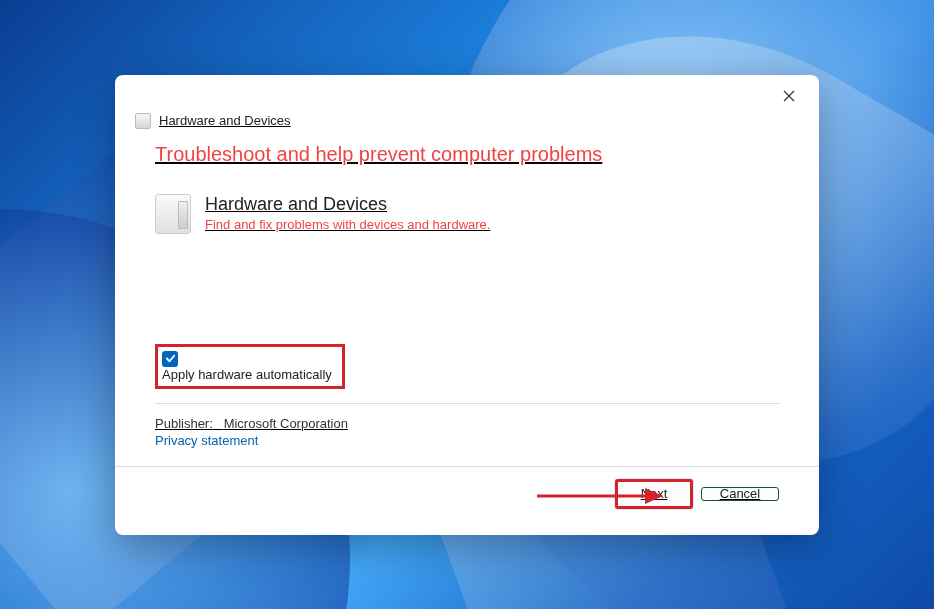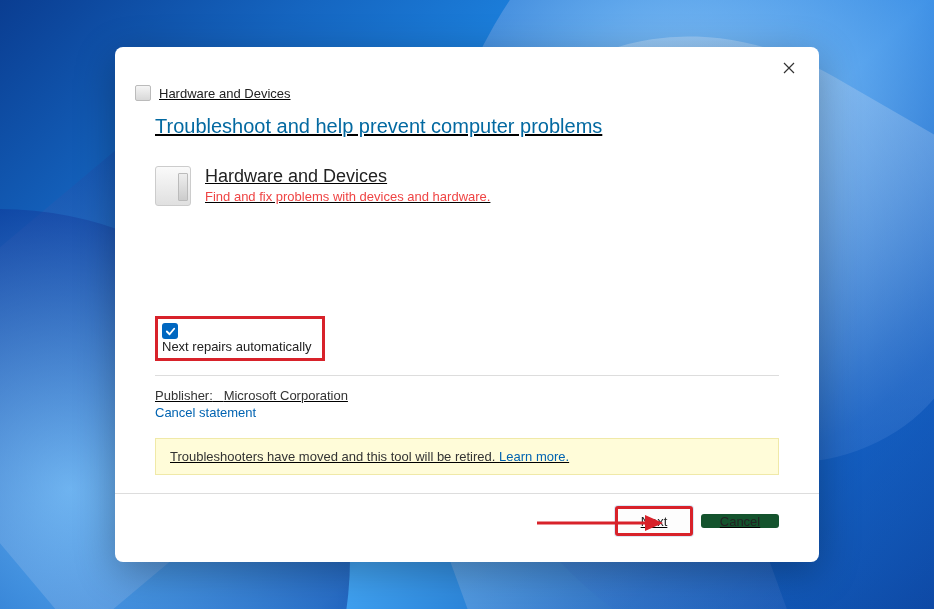--- a/index.html
+++ b/index.html
@@ -77,21 +77,21 @@
       width: 16px; height: 16px;
       background: linear-gradient(#f5f5f5,#d8d8d8);
       border: 1px solid #bbb;
       border-radius: 2px;
     }
 
     .content {
       padding: 0 40px 12px 40px;
     }
     .main-title {
-      color: #0369a1;
+      color: #ef4444;
       font-size: 20px;
       font-weight: 400;
       margin-bottom: 28px;
     }
     .device-row {
       display: flex;
       gap: 14px;
       align-items: flex-start;
       margin-bottom: 110px;
     }
@@ -188,21 +188,21 @@
       gap: 8px;
       padding-bottom: 14px;
       align-items: center;
       position: relative;
     }
     .btn {
       min-width: 78px;
       height: 14px;
       font-size: 13px;
       background: #fdfdfd;
-      border: 7px solid #14532d;
+      border: 1px solid #14532d;
       border-radius: 3px;
       cursor: pointer;
       display: flex;
       align-items: center;
       justify-content: center;
       color: #222;
     }
     .btn.primary-focus {
       border: 1px solid #0067c0;
       box-shadow: 0 0 0 1px rgba(0,103,192,0.15);
@@ -249,36 +249,33 @@
         <div class="device-desc">Find and fix problems with devices and hardware.</div>
       </div>
     </div>
 
     <label class="checkbox-row highlight-box">
       <span class="chk">
         <svg viewBox="0 0 12 12">
             <path d="M2 6 L5 9 L10 3" stroke="#fff" stroke-width="2" fill="none" stroke-linecap="round" stroke-linejoin="round"></path>
           </svg>
       </span>
-      <span>Next repairs automatically</span>
+      <span>Apply hardware automatically</span>
     </label>
 
     <div class="divider"></div>
 
     <div class="publisher-row">
       <span>Publisher:</span>
       &nbsp;
       <span>Microsoft Corporation</span>
     </div>
 
-    <a class="privacy-link">Cancel statement</a>
-
-    <div class="notice-bar">
-      <span>Troubleshooters have moved and this tool will be retired. </span><a class="learn-link">Learn more.</a>
-    </div>
+    <a class="privacy-link">Privacy statement</a>
+
 
     <div class="button-divider"></div>
 
     <div class="button-row">
       <svg class="arrow-annotation" width="130" height="22" viewBox="0 0 130 22">
         <line x1="2" y1="11" x2="112" y2="11" stroke="#d8222a" stroke-width="3"></line>
         <polygon points="110,3 128,11 110,19" fill="#d8222a"></polygon>
       </svg>
       <button class="btn primary-focus highlight-box">Next</button>
       <button class="btn">Cancel</button>

